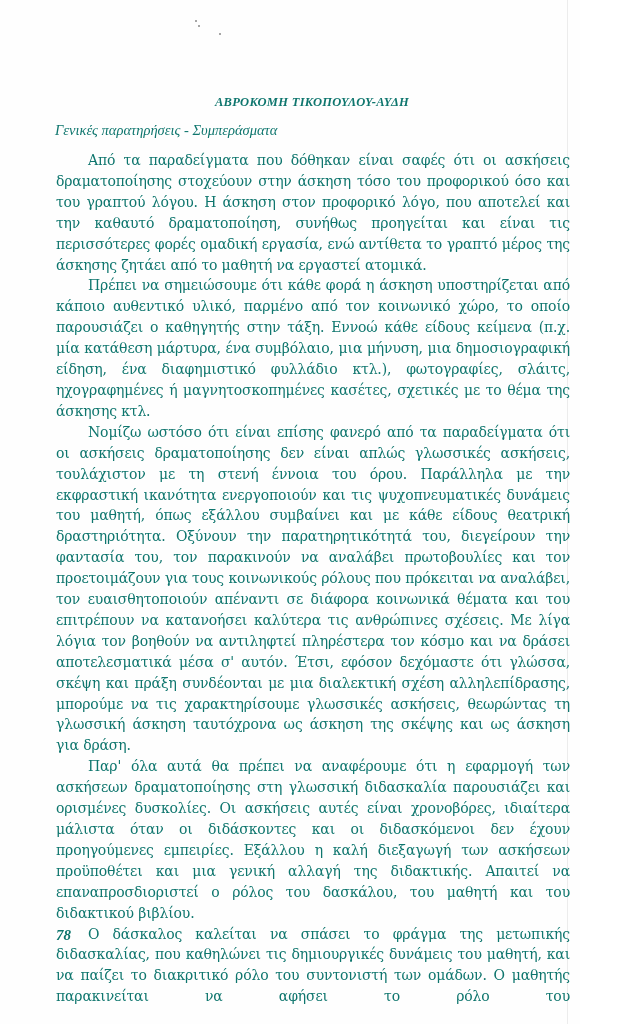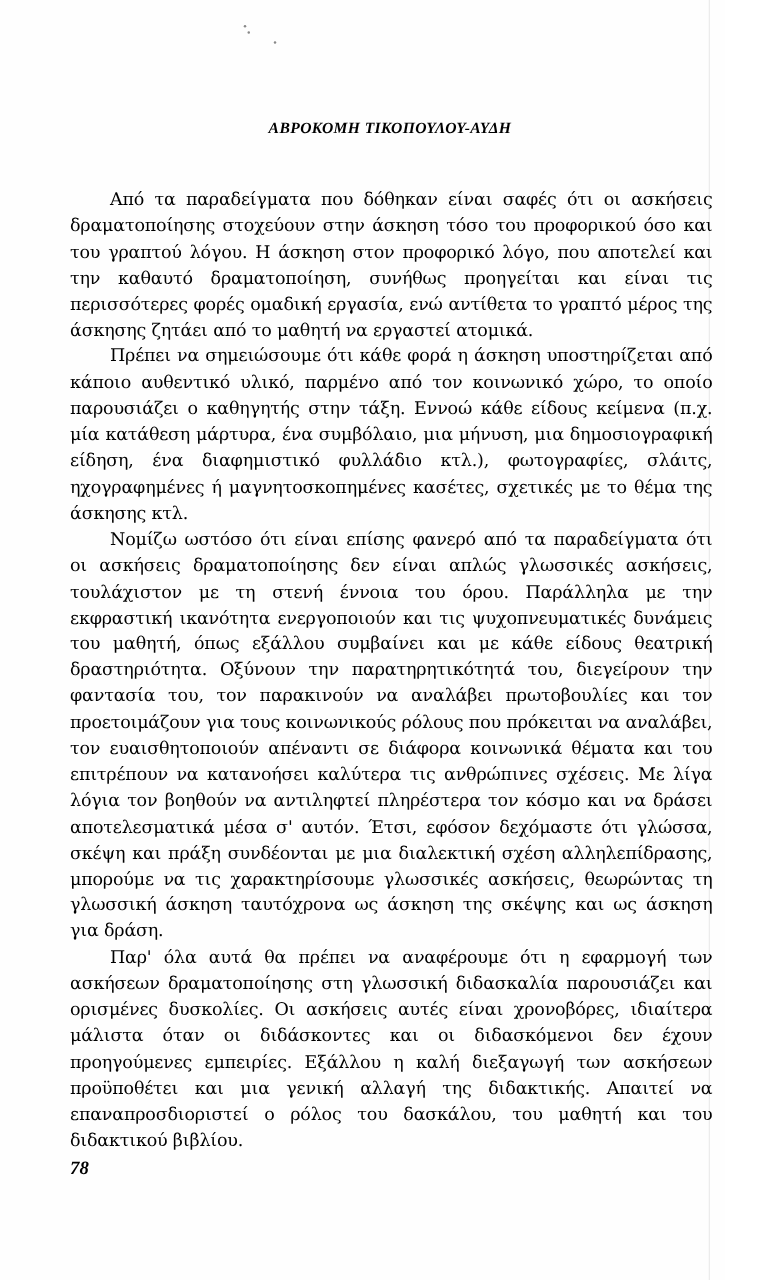--- a/index.html
+++ b/index.html
@@ -7,21 +7,21 @@
       padding: 0;
       background: #ffffff;
     }
     .page {
       position: relative;
       width: 580px;
       height: 1024px;
       background: #fefefe;
       overflow: hidden;
       font-family: "DejaVu Serif", "Liberation Serif", serif;
-      color: #000000;
+      color: #0f766e;
     }
     .edge-line {
       position: absolute;
       top: 0;
       right: 12px;
       width: 1px;
       height: 1024px;
       background: #ececec;
     }
     .speck {
@@ -81,22 +81,24 @@
 <body>
 
 <div class="page">
   <div class="edge-line"></div>
   <div class="speck" style="top:20px;left:195px;"></div>
   <div class="speck" style="top:25px;left:198px;"></div>
   <div class="speck" style="top:33px;left:219px;"></div>
 
   <div class="running-head">ΑΒΡΟΚΟΜΗ ΤΙΚΟΠΟΥΛΟΥ-ΑΥΔΗ</div>
 
+  <div class="section-title">Γενικές παρατηρήσεις - Συμπεράσματα</div>
 
   <div class="body">
     <p>Από τα παραδείγματα που δόθηκαν είναι σαφές ότι οι ασκήσεις δραματοποίησης στοχεύουν στην άσκηση τόσο του προφορικού όσο και του γραπτού λόγου. Η άσκηση στον προφορικό λόγο, που αποτελεί και την καθαυτό δραματοποίηση, συνήθως προηγείται και είναι τις περισσότερες φορές ομαδική εργασία, ενώ αντίθετα το γραπτό μέρος της άσκησης ζητάει από το μαθητή να εργαστεί ατομικά.</p>
     <p>Πρέπει να σημειώσουμε ότι κάθε φορά η άσκηση υποστηρίζεται από κάποιο αυθεντικό υλικό, παρμένο από τον κοινωνικό χώρο, το οποίο παρουσιάζει ο καθηγητής στην τάξη. Εννοώ κάθε είδους κείμενα (π.χ. μία κατάθεση μάρτυρα, ένα συμβόλαιο, μια μήνυση, μια δημοσιογραφική είδηση, ένα διαφημιστικό φυλλάδιο κτλ.), φωτογραφίες, σλάιτς, ηχογραφημένες ή μαγνητοσκοπημένες κασέτες, σχετικές με το θέμα της άσκησης κτλ.</p>
     <p>Νομίζω ωστόσο ότι είναι επίσης φανερό από τα παραδείγματα ότι οι ασκήσεις δραματοποίησης δεν είναι απλώς γλωσσικές ασκήσεις, τουλάχιστον με τη στενή έννοια του όρου. Παράλληλα με την εκφραστική ικανότητα ενεργοποιούν και τις ψυχοπνευματικές δυνάμεις του μαθητή, όπως εξάλλου συμβαίνει και με κάθε είδους θεατρική δραστηριότητα. Οξύνουν την παρατηρητικότητά του, διεγείρουν την φαντασία του, τον παρακινούν να αναλάβει πρωτοβουλίες και τον προετοιμάζουν για τους κοινωνικούς ρόλους που πρόκειται να αναλάβει, τον ευαισθητοποιούν απέναντι σε διάφορα κοινωνικά θέματα και του επιτρέπουν να κατανοήσει καλύτερα τις ανθρώπινες σχέσεις. Με λίγα λόγια τον βοηθούν να αντιληφτεί πληρέστερα τον κόσμο και να δράσει αποτελεσματικά μέσα σ' αυτόν. Έτσι, εφόσον δεχόμαστε ότι γλώσσα, σκέψη και πράξη συνδέονται με μια διαλεκτική σχέση αλληλεπίδρασης, μπορούμε να τις χαρακτηρίσουμε γλωσσικές ασκήσεις, θεωρώντας τη γλωσσική άσκηση ταυτόχρονα ως άσκηση της σκέψης και ως άσκηση για δράση.</p>
     <p>Παρ' όλα αυτά θα πρέπει να αναφέρουμε ότι η εφαρμογή των ασκήσεων δραματοποίησης στη γλωσσική διδασκαλία παρουσιάζει και ορισμένες δυσκολίες. Οι ασκήσεις αυτές είναι χρονοβόρες, ιδιαίτερα μάλιστα όταν οι διδάσκοντες και οι διδασκόμενοι δεν έχουν προηγούμενες εμπειρίες. Εξάλλου η καλή διεξαγωγή των ασκήσεων προϋποθέτει και μια γενική αλλαγή της διδακτικής. Απαιτεί να επαναπροσδιοριστεί ο ρόλος του δασκάλου, του μαθητή και του διδακτικού βιβλίου.</p>
+    <p style="text-align-last: justify;">Ο δάσκαλος καλείται να σπάσει το φράγμα της μετωπικής διδασκαλίας, που καθηλώνει τις δημιουργικές δυνάμεις του μαθητή, και να παίζει το διακριτικό ρόλο του συντονιστή των ομάδων. Ο μαθητής παρακινείται να αφήσει το ρόλο του</p>
   </div>
 
   <div class="page-number">78</div>
 </div>
 
 </body></html>

